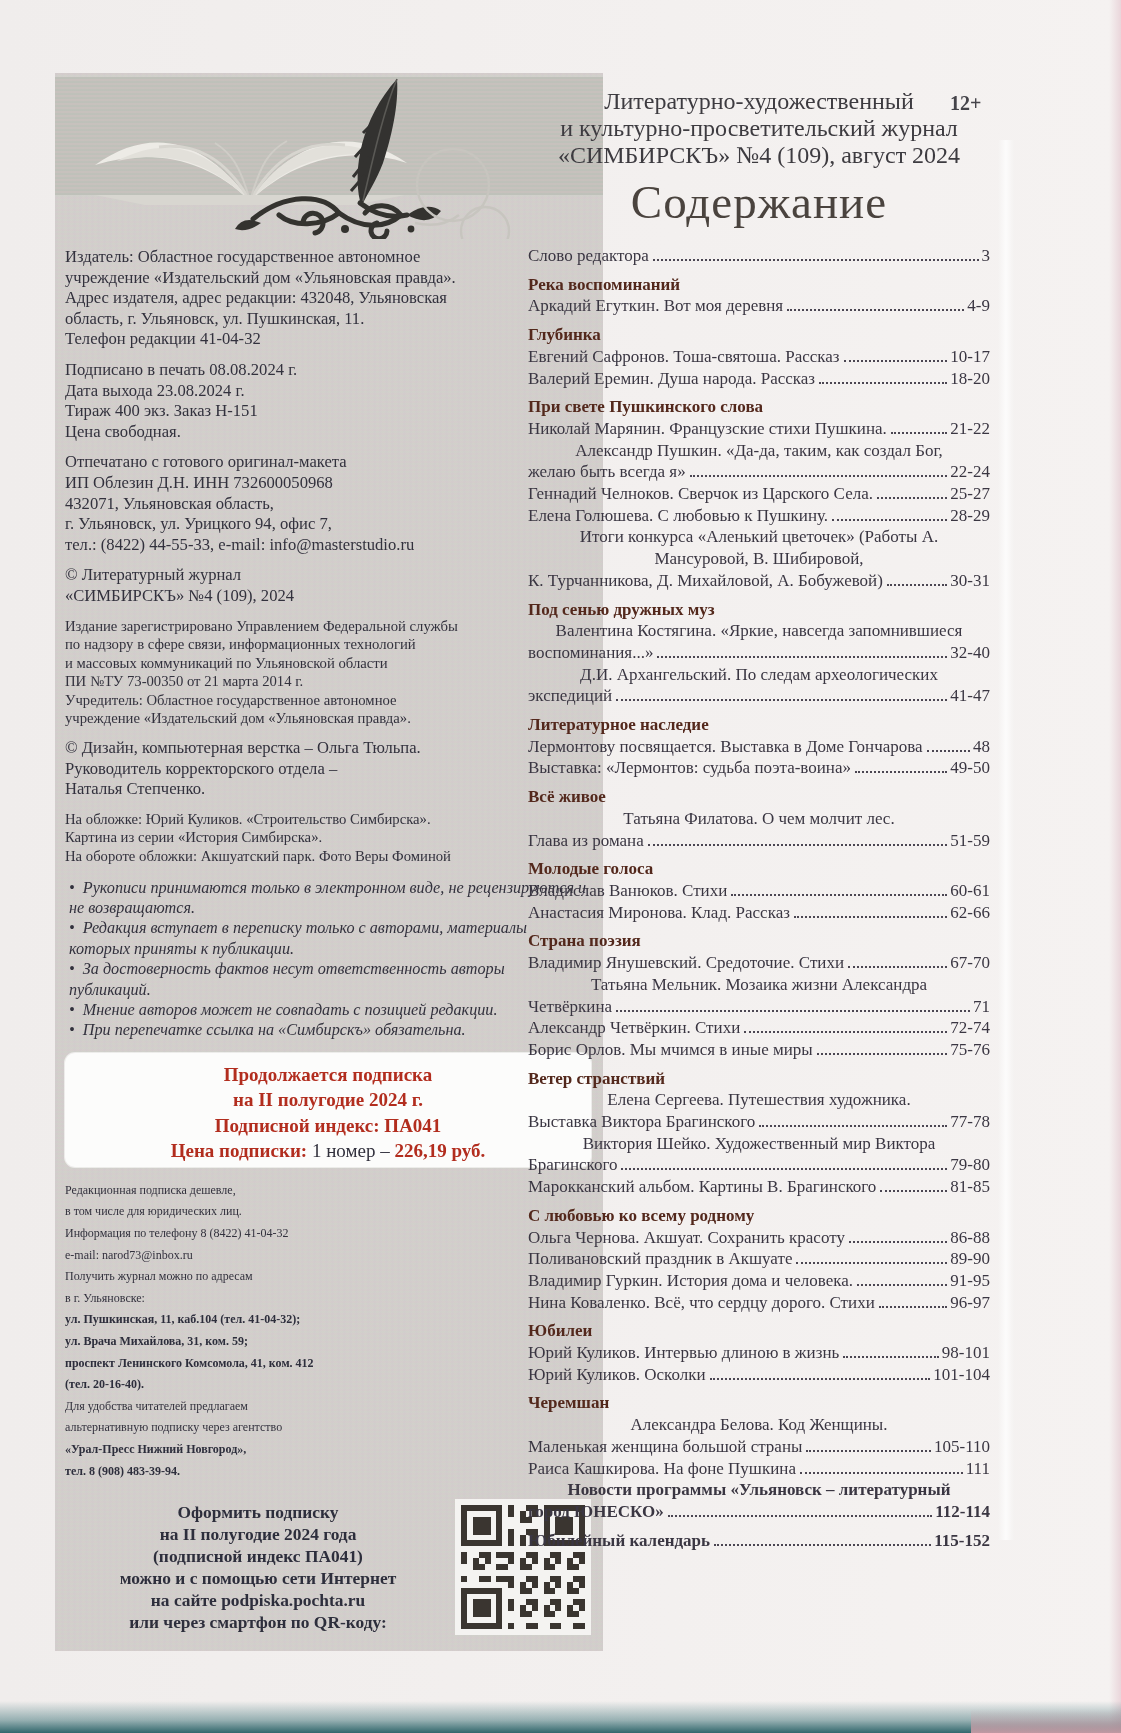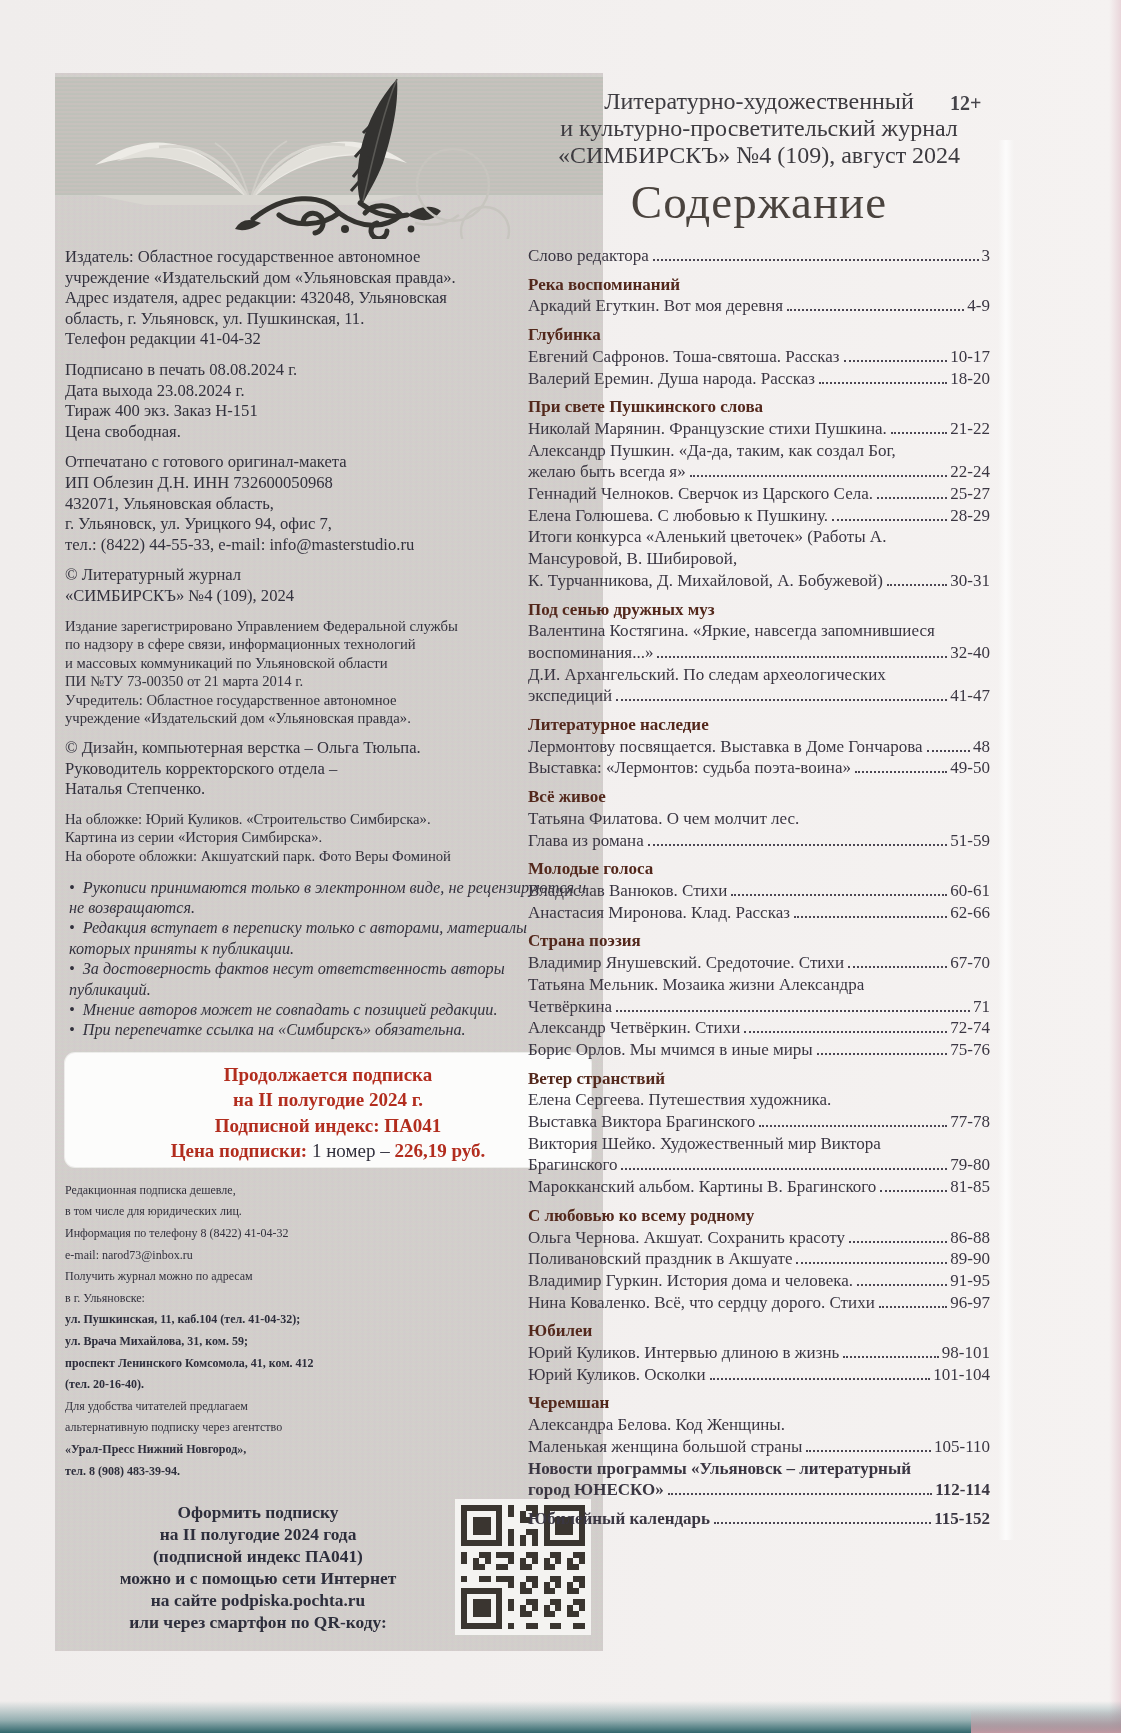--- a/index.html
+++ b/index.html
@@ -36,21 +36,21 @@
   
   .right-col{position:absolute;left:528px;top:88px;width:462px;}
   .masthead{text-align:center;color:#3d3b40;font-size:24px;line-height:27px;}
   .toc-title{font-family:"Liberation Serif",serif;font-weight:400;text-align:center;
              font-size:47px;color:#4a433e;margin:6px 0 16px;letter-spacing:1px;}
   .badge{position:absolute;left:950px;top:92px;font-size:20px;font-weight:600;color:#45444a;}
   .toc{font-size:17px;line-height:21.7px;color:#3a3642;}
   .toc-sec{margin-top:7px;}
   .toc-sec.first{margin-top:0;}
   .toc-head{font-weight:bold;color:#53281c;}
-  .toc-line{display:flex;align-items:baseline;}
+  .toc-line{display:flex;align-items:baseline;justify-content:center;}
   .toc-line .t{flex:0 1 auto;}
   .toc-line .dots{flex:1 1 8px;min-width:6px;border-bottom:2.2px dotted #4b4652;margin:0 3px 4px 4px;}
   .toc-line .p{white-space:nowrap;}
   .toc-line.b{font-weight:bold;}
   
   .crease{position:absolute;left:998px;top:140px;height:1400px;width:16px;
           background:linear-gradient(90deg,rgba(255,255,255,0),rgba(255,255,255,.75),rgba(255,255,255,0));}
   .edge-right{position:absolute;right:0;top:0;width:12px;height:100%;
           background:linear-gradient(90deg,rgba(226,196,204,0),rgba(224,190,200,.55));}
   .bottom-edge{position:absolute;left:0;right:0;bottom:0;height:32px;
@@ -529,20 +529,25 @@
         <div class="toc-sec">
           <div class="toc-head">Черемшан</div>
           <div class="toc-line">
             <span class="t">Александра Белова. Код Женщины.</span>
           </div>
           <div class="toc-line">
             <span class="t">Маленькая женщина большой страны</span>
             <span class="dots"></span>
             <span class="p">105-110</span>
           </div>
+          <div class="toc-line">
+            <span class="t">Раиса Кашкирова. На фоне Пушкина</span>
+            <span class="dots"></span>
+            <span class="p">111</span>
+          </div>
           <div class="toc-line b">
             <span class="t">Новости программы «Ульяновск – литературный</span>
           </div>
           <div class="toc-line b">
             <span class="t">город ЮНЕСКО»</span>
             <span class="dots"></span>
             <span class="p">112-114</span>
           </div>
         </div>
         <div class="toc-sec">

